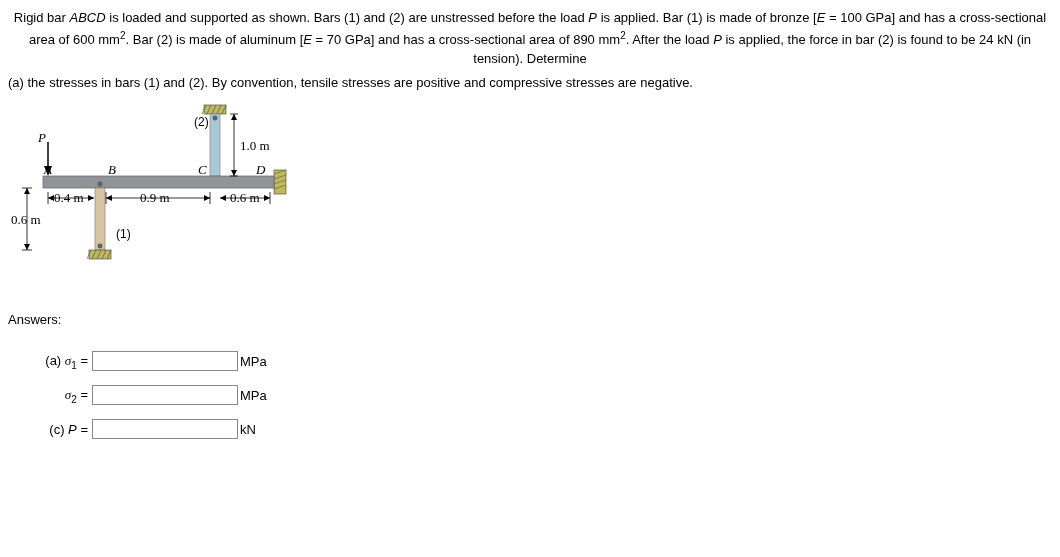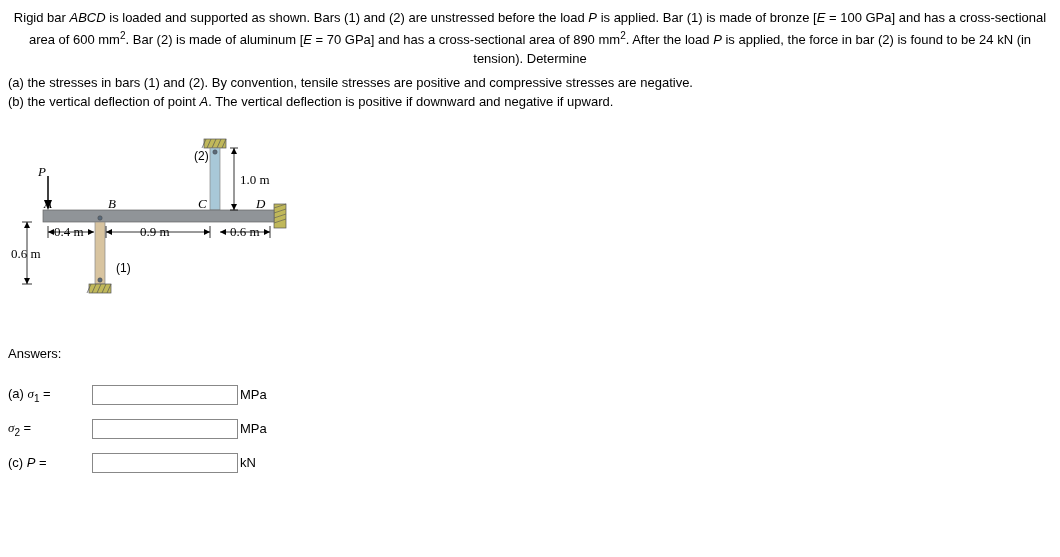--- a/index.html
+++ b/index.html
@@ -16,21 +16,21 @@
       text-align: center;
     }
     .problem-text sup {
       font-size: 10px;
     }
     .italic {
       font-style: italic;
     }
     .sub-questions {
       line-height: 1.5;
-      margin-bottom: 24px;
+      margin-bottom: 10px;
     }
     .diagram-container {
       position: relative;
       width: 290px;
       height: 180px;
       margin: 10px 0 30px 0;
     }
     svg {
       display: block;
     }
@@ -53,20 +53,21 @@
     .answers-heading {
       margin-bottom: 24px;
     }
     .answer-row {
       display: flex;
       align-items: center;
       margin-bottom: 14px;
     }
     .answer-label {
       width: 80px;
+      text-align: right;
       padding-right: 4px;
     }
     .answer-label sub {
       font-size: 10px;
     }
     .answer-input {
       width: 140px;
       height: 18px;
       border: 1px solid #888;
       font-size: 12px;
@@ -82,23 +83,20 @@
   </style>
 </head>
 <body>
 
 <div class="problem-text">
   <span>Rigid bar </span><span class="italic">ABCD</span><span> is loaded and supported as shown. Bars (1) and (2) are unstressed before the load </span><span class="italic">P</span><span> is applied. Bar (1) is made of bronze [</span><span class="italic">E</span><span> = 100 GPa] and has a cross-sectional area of 600 mm</span><sup>2</sup><span>. Bar (2) is made of aluminum [</span><span class="italic">E</span><span> = 70 GPa] and has a cross-sectional area of 890 mm</span><sup>2</sup><span>. After the load </span><span class="italic">P</span><span> is applied, the force in bar (2) is found to be 24 kN (in tension). Determine</span>
 </div>
 
 <div class="sub-questions">
   <div>(a) the stresses in bars (1) and (2). By convention, tensile stresses are positive and compressive stresses are negative.</div>
-  <div>
-    <span>(b) the vertical deflection of point </span><span class="italic">A</span><span>. The vertical deflection is positive if downward and negative if upward.</span>
-  </div>
 </div>
 
 <div class="diagram-container">
   <svg width="290" height="180" viewBox="0 0 290 180">
 
     <rect x="196" y="3" width="22" height="9" fill="#c0b85a" stroke="#555" stroke-width="0.7"></rect>
     <line x1="198" y1="3" x2="194" y2="12" stroke="#555" stroke-width="0.7"></line>
     <line x1="203" y1="3" x2="199" y2="12" stroke="#555" stroke-width="0.7"></line>
     <line x1="208" y1="3" x2="204" y2="12" stroke="#555" stroke-width="0.7"></line>
     <line x1="213" y1="3" x2="209" y2="12" stroke="#555" stroke-width="0.7"></line>

